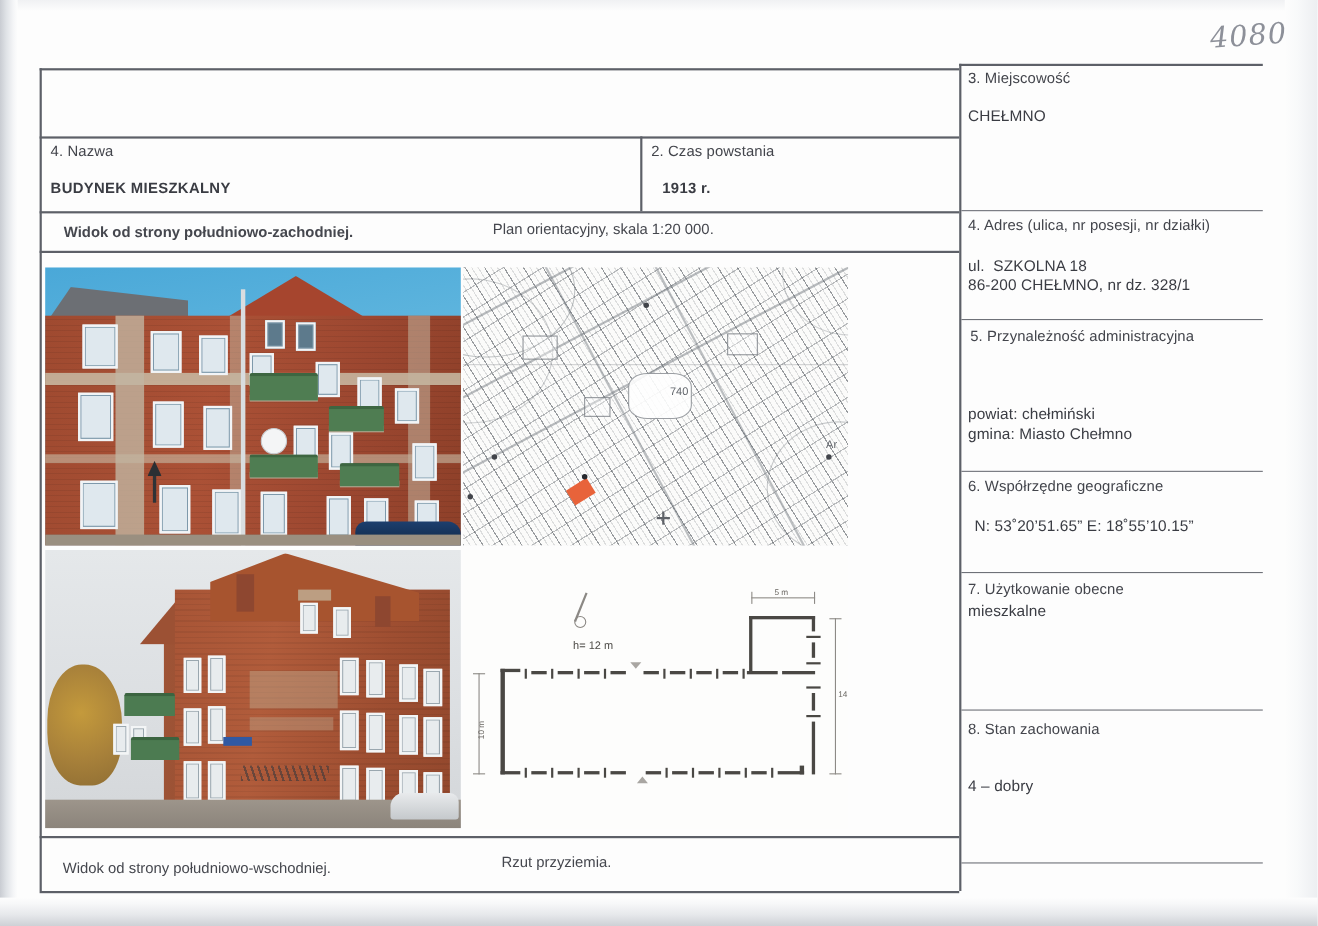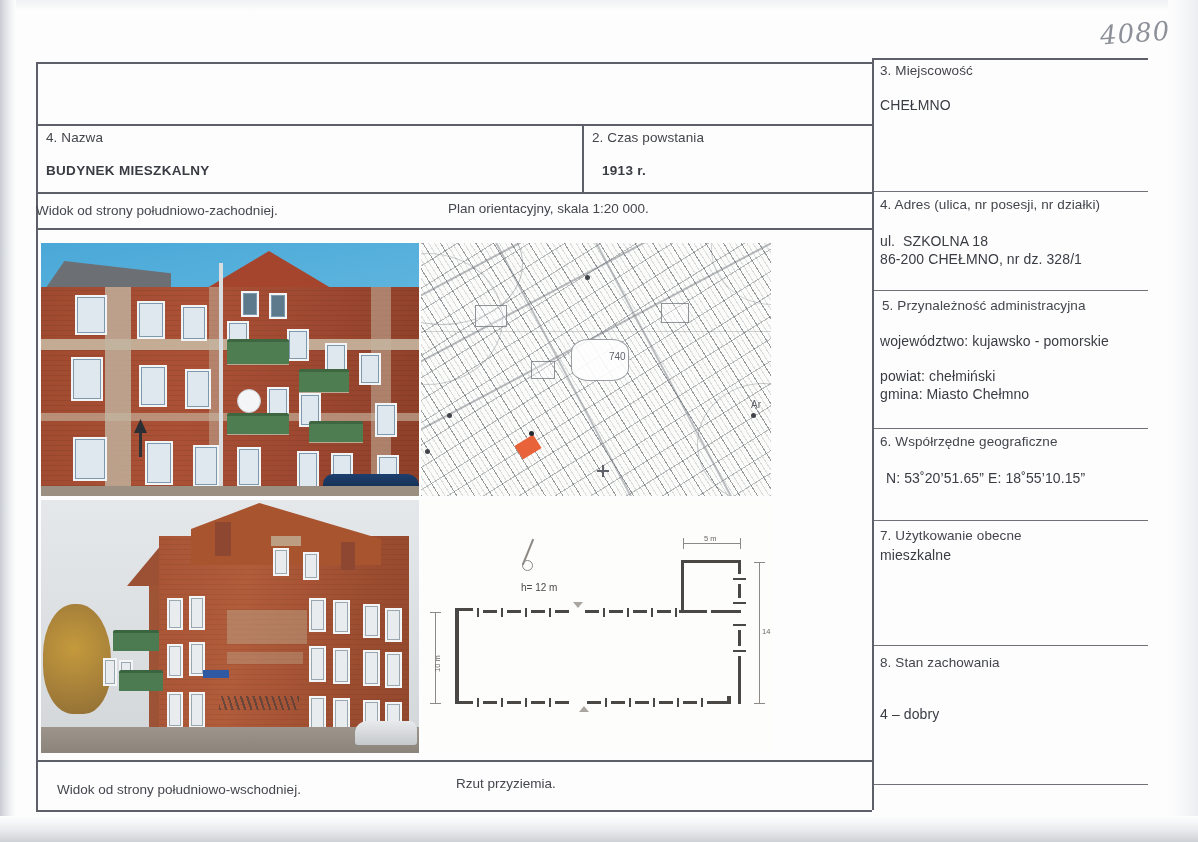--- a/index.html
+++ b/index.html
@@ -349,34 +349,33 @@
   <div class="fld-value bold" style="left:602px;top:162px;">1913 r.</div>
 
   <div class="fld-label" style="left:880px;top:63px;">3. Miejscowość</div>
   <div class="fld-value" style="left:880px;top:96px;">CHEŁMNO</div>
 
   <div class="fld-label" style="left:880px;top:197px;">4. Adres (ulica, nr posesji, nr działki)</div>
   <div class="fld-value" style="left:880px;top:232px;">ul.  SZKOLNA 18</div>
   <div class="fld-value" style="left:880px;top:250px;">86-200 CHEŁMNO, nr dz. 328/1</div>
 
   <div class="fld-label" style="left:882px;top:298px;">5. Przynależność administracyjna</div>
-  <div class="fld-value" style="left:880px;top:332px;">województwo: kujawsko - pomorskie</div>
   <div class="fld-value" style="left:880px;top:367px;">powiat: chełmiński</div>
   <div class="fld-value" style="left:880px;top:385px;">gmina: Miasto Chełmno</div>
 
   <div class="fld-label" style="left:880px;top:434px;">6. Współrzędne geograficzne</div>
   <div class="fld-value" style="left:886px;top:469px;">N: 53˚20’51.65” E: 18˚55’10.15”</div>
 
   <div class="fld-label" style="left:880px;top:528px;">7. Użytkowanie obecne</div>
   <div class="fld-value" style="left:880px;top:546px;">mieszkalne</div>
 
   <div class="fld-label" style="left:880px;top:655px;">8. Stan zachowania</div>
   <div class="fld-value" style="left:880px;top:705px;">4 – dobry</div>
 
-  <div class="caption" style="left:36px;top:203px;">Widok od strony południowo-zachodniej.</div>
+  <div class="caption" style="left:58px;top:203px;font-weight:bold;">Widok od strony południowo-zachodniej.</div>
   <div class="caption" style="left:448px;top:201px;">Plan orientacyjny, skala 1:20 000.</div>
   <div class="caption" style="left:57px;top:782px;">Widok od strony południowo-wschodniej.</div>
   <div class="caption" style="left:456px;top:776px;">Rzut przyziemia.</div>
 
   <div class="photo" id="photo-sw">
     <div class="sky"></div>
     <div class="roofline"></div>
     <div class="gable"></div>
     <div class="gable2"></div>
     <div class="facade"></div>

